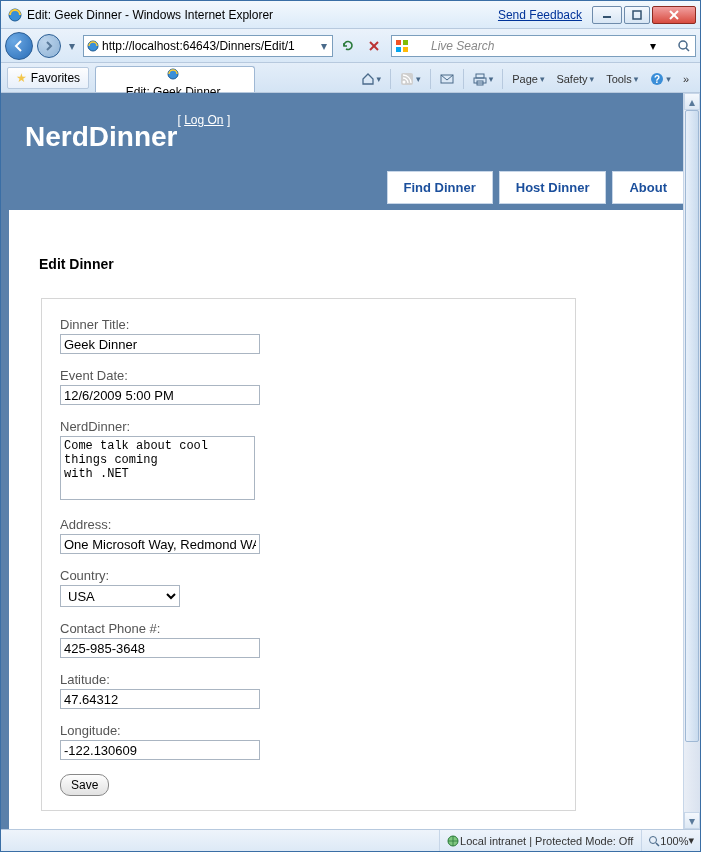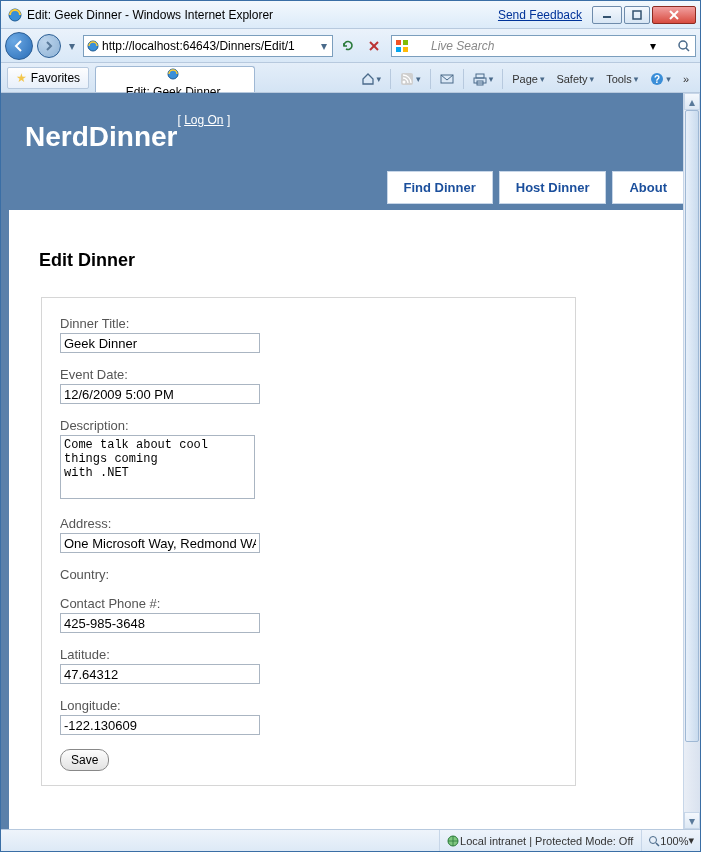--- a/index.html
+++ b/index.html
@@ -210,22 +210,22 @@
     font-size: 13px;
   }
   .main-white {
     background: #fff;
     margin-top: 6px;
     padding: 28px 30px 20px 30px;
     min-height: 620px;
     position: relative;
   }
   .main-white h2 {
-    font-size: 18px;
-    margin: 12px 0 26px 0;
+    font-size: 14px;
+    margin: 18px 0 26px 0;
     color: #000;
   }
   fieldset.form {
     border: 1px solid #d6d6d6;
     padding: 18px 18px 14px 18px;
     max-width: 535px;
   }
   .fld { margin-bottom: 14px; }
   .fld label {
     display:block;
@@ -485,32 +485,35 @@
             <label>Dinner Title:</label>
             <input type="text" value="Geek Dinner" style="">
           </div>
 
           <div class="fld">
             <label>Event Date:</label>
             <input type="text" value="12/6/2009 5:00 PM" style="">
           </div>
 
           <div class="fld">
-            <label>Description:</label>
+            <label>NerdDinner:</label>
             <textarea style="">Come talk about cool things coming
 with .NET</textarea>
           </div>
 
           <div class="fld">
             <label>Address:</label>
             <input type="text" value="One Microsoft Way, Redmond WA" style="">
           </div>
 
           <div class="fld">
             <label>Country:</label>
+            <select>
+              <option>USA</option>
+            </select>
           </div>
 
           <div class="fld">
             <label>Contact Phone #:</label>
             <input type="text" value="425-985-3648" style="">
           </div>
 
           <div class="fld">
             <label>Latitude:</label>
             <input type="text" value="47.64312" style="">

